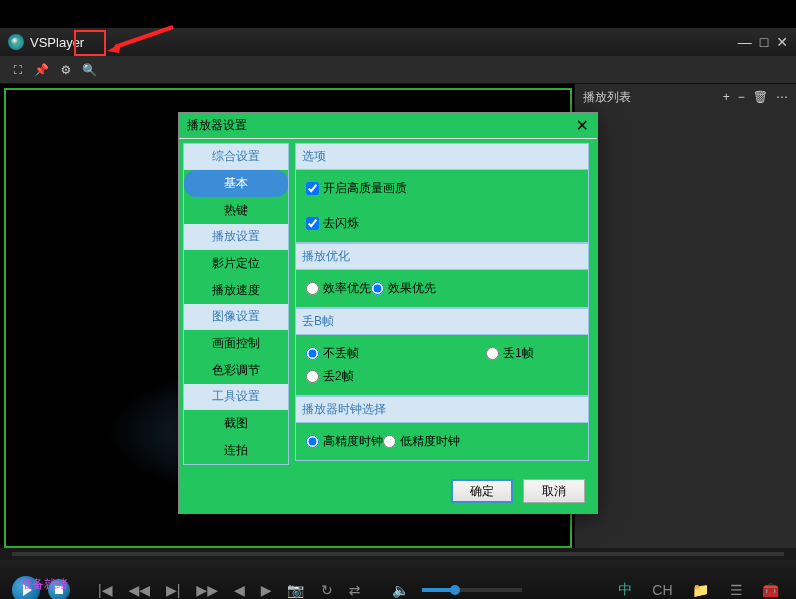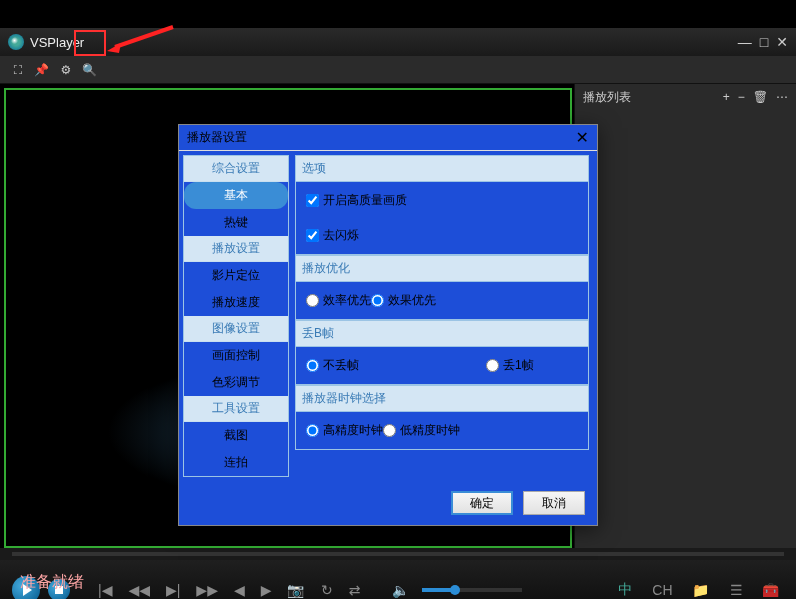--- a/index.html
+++ b/index.html
@@ -41,24 +41,24 @@
 .controls { height:60px; background: linear-gradient(#1f1f1f,#0a0a0a); display:flex; align-items:center; padding:0 12px; gap:8px; }
 .play-btn { width:28px; height:28px; border-radius:50%; background: radial-gradient(circle at 35% 35%, #4ad, #058); display:flex; align-items:center; justify-content:center; cursor:pointer; }
 .play-btn .tri{ width:0; height:0; border-left:9px solid #fff; border-top:6px solid transparent; border-bottom:6px solid transparent; margin-left:2px; }
 .stop-btn { width:22px; height:22px; border-radius:50%; background: radial-gradient(circle at 35% 35%, #4ad, #058); display:flex; align-items:center; justify-content:center; cursor:pointer;}
 .stop-btn .sq{ width:8px; height:8px; background:#fff; }
 .ctrl-icon { color:#888; font-size:14px; cursor:pointer; padding:0 4px; }
 .vol-track { width:100px; height:4px; background:#333; position:relative; top:0; }
 .vol-fill { height:100%; width:30%; background:#2b8dd6; }
 .vol-thumb { width:10px; height:10px; border-radius:50%; background:#2b8dd6; position:absolute; top:-3px; left:28px; }
 .right-icons { margin-left:auto; display:flex; gap:12px; align-items:center; }
-.status { position:absolute; left:20px; bottom:6px; color:#fca5a5; font-size:16px; }
-
-
-.dialog { position:absolute; left:178px; top:124px; width:420px; background:#1d4ed8; border:1px solid #888; box-shadow:0 4px 20px rgba(0,0,0,0.5); }
+.status { position:absolute; left:20px; bottom:6px; color:#d946ef; font-size:12px; }
+
+
+.dialog { position:absolute; left:178px; top:112px; width:420px; background:#22c55e; border:1px solid #888; box-shadow:0 4px 20px rgba(0,0,0,0.5); }
 .dlg-title { height:26px; display:flex; align-items:center; padding:0 8px; font-size:12px; color:#000; border-bottom:1px solid #ddd; }
 .dlg-close { margin-left:auto; cursor:pointer; font-size:16px; color:#000; }
 .dlg-body { display:flex; padding:4px; }
 .dlg-nav { width:106px; border:1px solid #9cc4e4; }
 .dlg-nav-section { background:#d4e6f4; color:#3a7bb5; text-align:center; padding:4px 0; font-size:12px; border-bottom:1px solid #c8dff0; }
 .dlg-nav-item { color:#000; text-align:center; padding:5px 0; font-size:12px; cursor:pointer;border-radius:12px; }
 .dlg-nav-item.active { background:#3a8dd6; color:#fff; }
 .dlg-content { flex:1; padding:0 4px 0 6px; color:#000; }
 .group-header { background:#d4e6f4; color:#3a7bb5; padding:4px 6px; border:1px solid #9cc4e4; font-size:12px; }
 .group-body { border:1px solid #9cc4e4; border-top:none; padding:10px 10px; font-size:12px; color:#000; }
@@ -206,20 +206,24 @@
       <div class="group-body">
         <div class="radio-row" style="flex-wrap:wrap; gap:0 60px;">
           <label style="width:120px;">
               <input type="radio" name="db" checked="" style="">
               <span>不丢帧</span>
             </label>
           <label>
               <input type="radio" name="db" style="">
               <span>丢1帧</span>
             </label>
+          <label style="width:120px; margin-top:6px;">
+              <input type="radio" name="db" style="">
+              <span>丢2帧</span>
+            </label>
         </div>
       </div>
       <div class="group-header">播放器时钟选择</div>
       <div class="group-body">
         <div class="radio-row">
           <label>
               <input type="radio" name="ck" checked="" style="">
               <span>高精度时钟</span>
             </label>
           <label>

